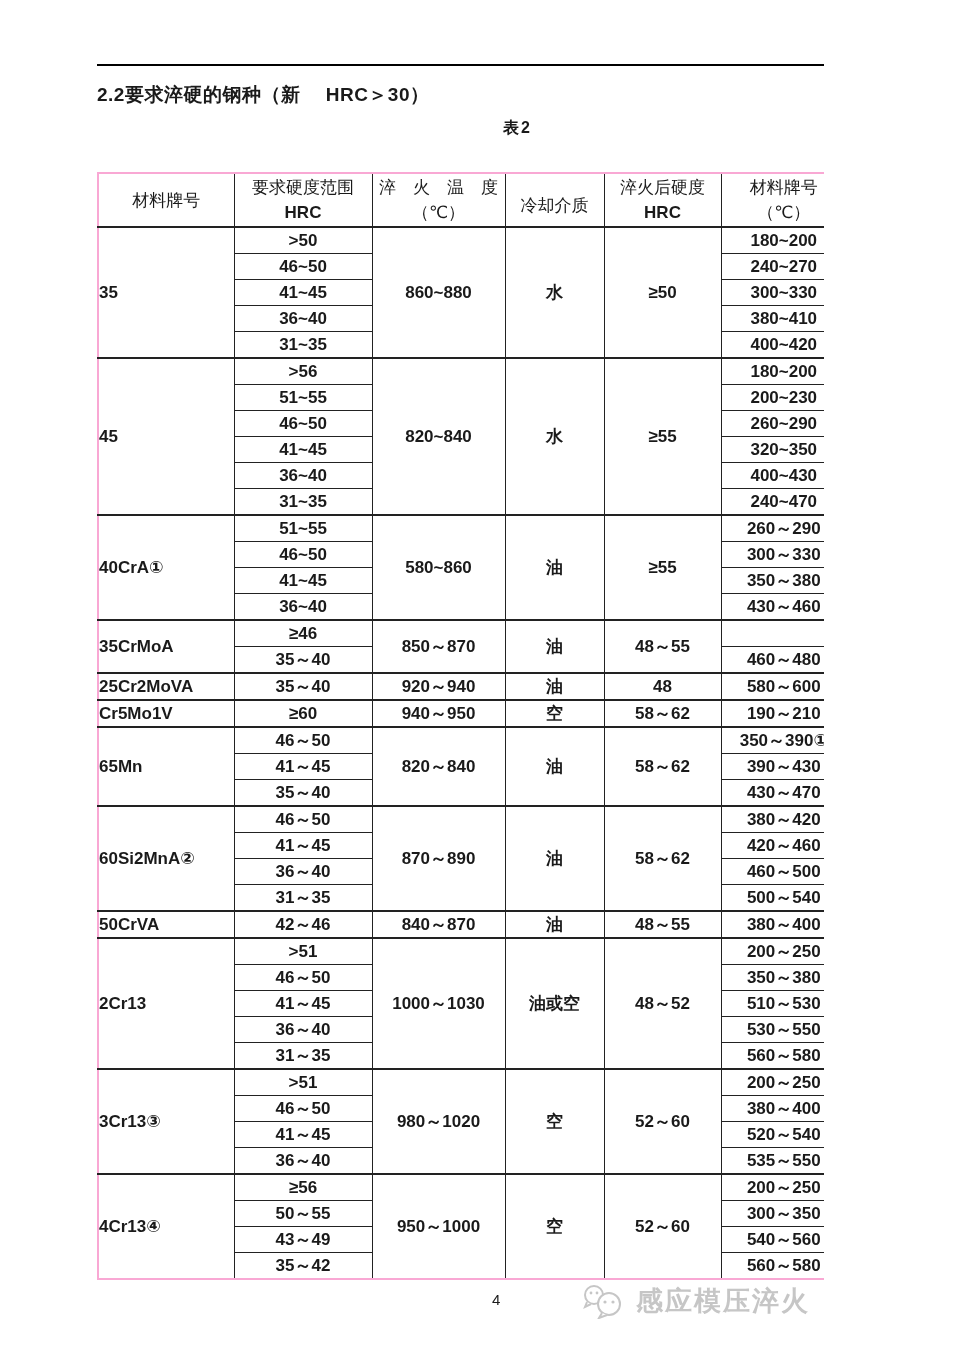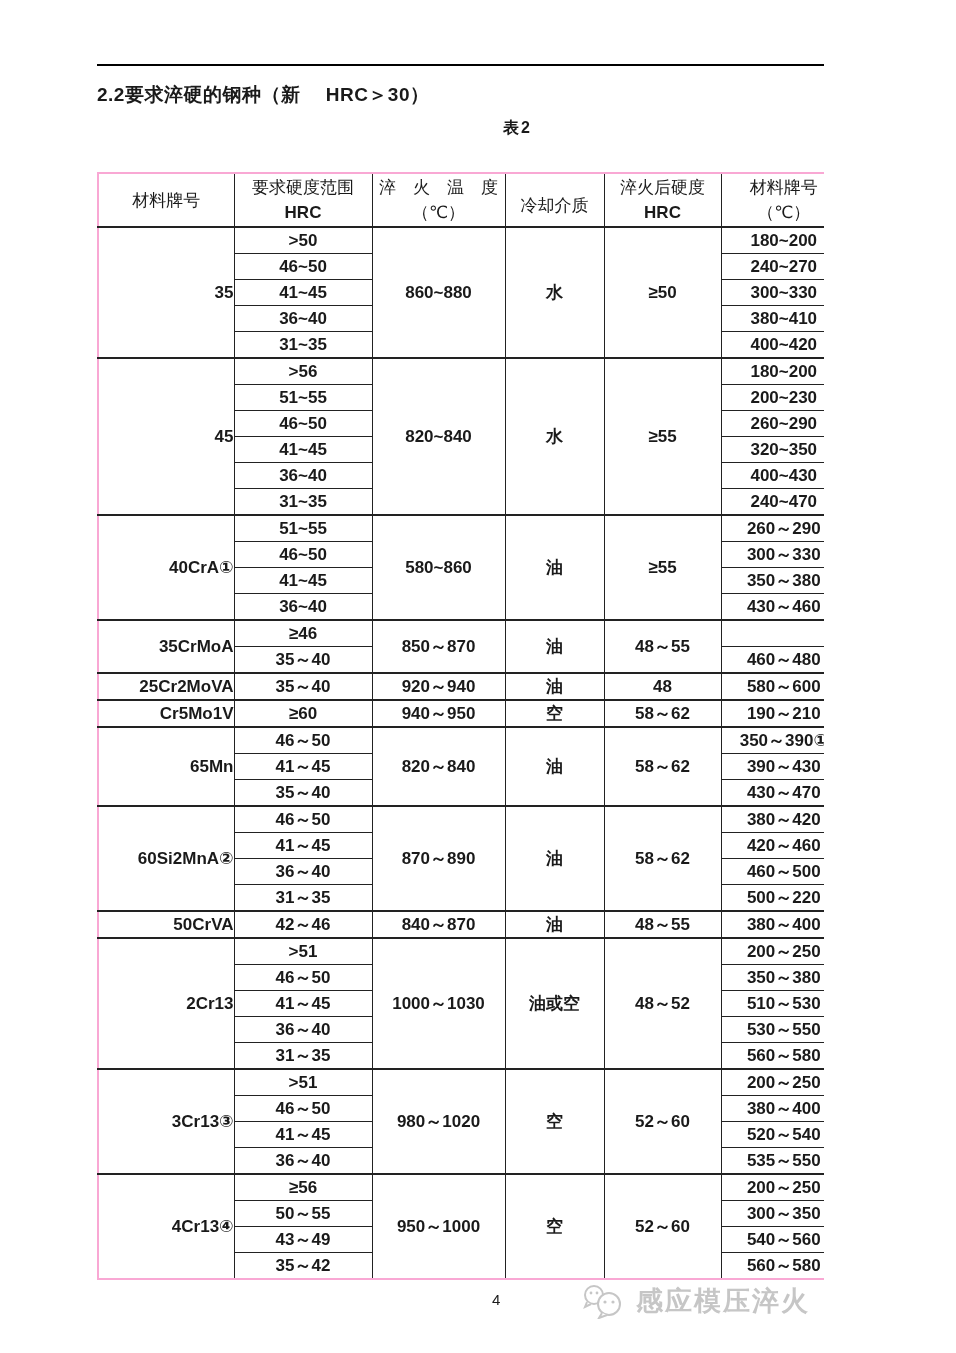--- a/index.html
+++ b/index.html
@@ -18,21 +18,21 @@
   }
   table.steel th,table.steel td{border:1px solid #222;padding:0;overflow:hidden;}
   thead tr{height:54px;}
   thead th{border-bottom:2px solid #222;font-weight:normal;font-size:17px;vertical-align:middle;line-height:25px;}
   thead th span{display:block;}
   thead th .h2{font-weight:normal;}
   thead th .hrc{font-weight:bold;}
   thead th.vtop{vertical-align:top;padding-top:19px;}
   tbody tr{height:26px;}
   tbody td{font-weight:bold;line-height:25px;}
-  td.material{text-align:right;padding-left:8px;}
+  td.material{text-align:left;padding-left:8px;}
   tr.group-start td{border-top:2px solid #222;}
 
   .page-num{position:absolute;left:492px;top:1291px;font-size:15px;font-weight:normal;}
   .watermark{
     position:absolute;right:14px;top:1283px;display:flex;align-items:center;gap:8px;
     color:#c6c6c6;font-size:27px;font-weight:bold;letter-spacing:2px;justify-content:center;
   }
   .wm-icon{flex:0 0 auto;}
 </style>
 </head>
@@ -209,21 +209,21 @@
         <tr>
           <td>41～45</td>
           <td>420～460</td>
         </tr>
         <tr>
           <td>36～40</td>
           <td>460～500</td>
         </tr>
         <tr>
           <td>31～35</td>
-          <td>500～220</td>
+          <td>500～540</td>
         </tr>
         <tr class="group-start">
           <td class="material">50CrVA</td>
           <td>42～46</td>
           <td>840～870</td>
           <td>油</td>
           <td>48～55</td>
           <td>380～400</td>
         </tr>
         <tr class="group-start">

